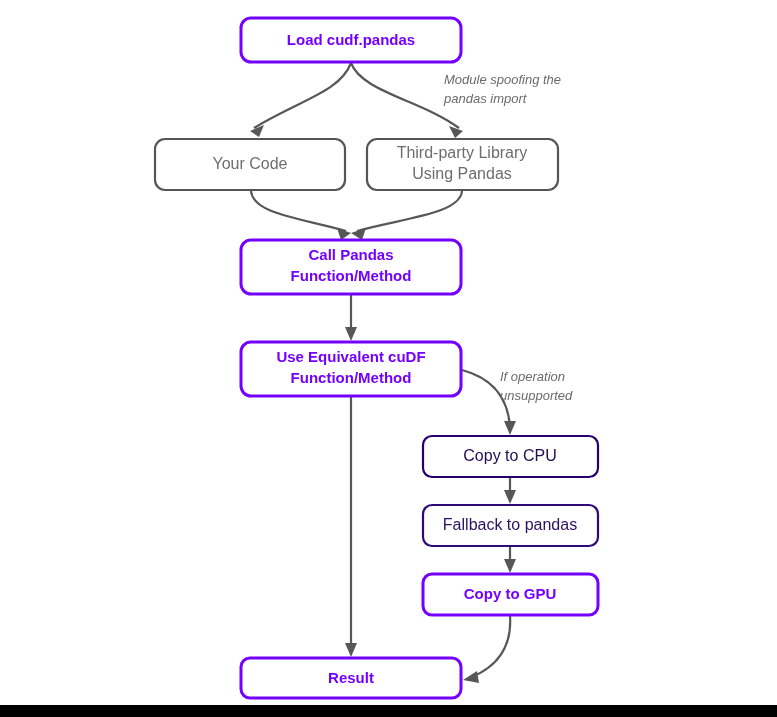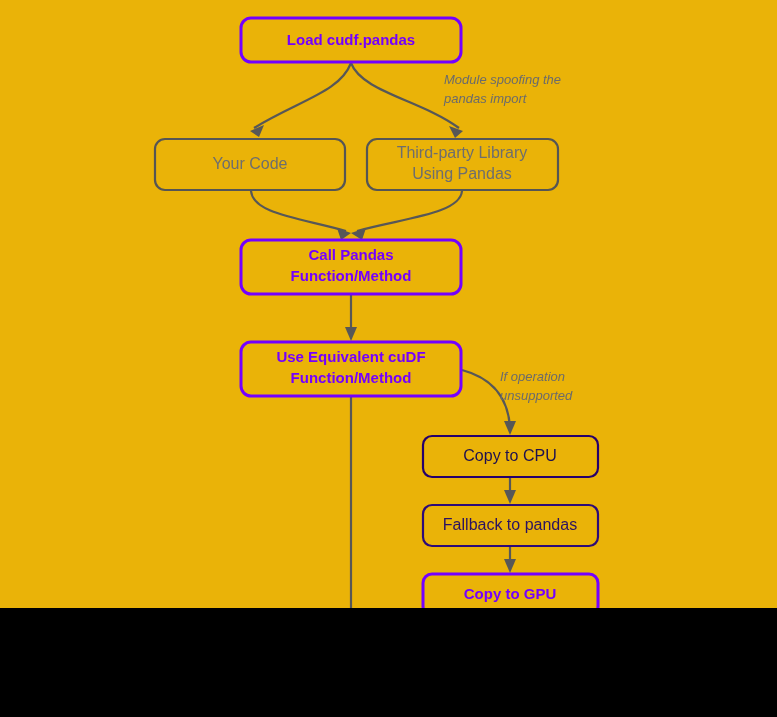--- a/index.html
+++ b/index.html
@@ -6,22 +6,22 @@
     margin: 0;
     padding: 0;
     background: #000000;
   }
   body {
     font-family: "Liberation Sans", sans-serif;
   }
   #diagram-root {
     position: relative;
     width: 777px;
-    height: 608px;
-    background: #eab308;
+    height: 705px;
+    background: #ffffff;
     overflow: hidden;
   }
   svg#flow {
     display: block;
     width: 777px;
     height: 717px;
   }
   .node-box {
     fill: none;
     stroke-width: 3;

